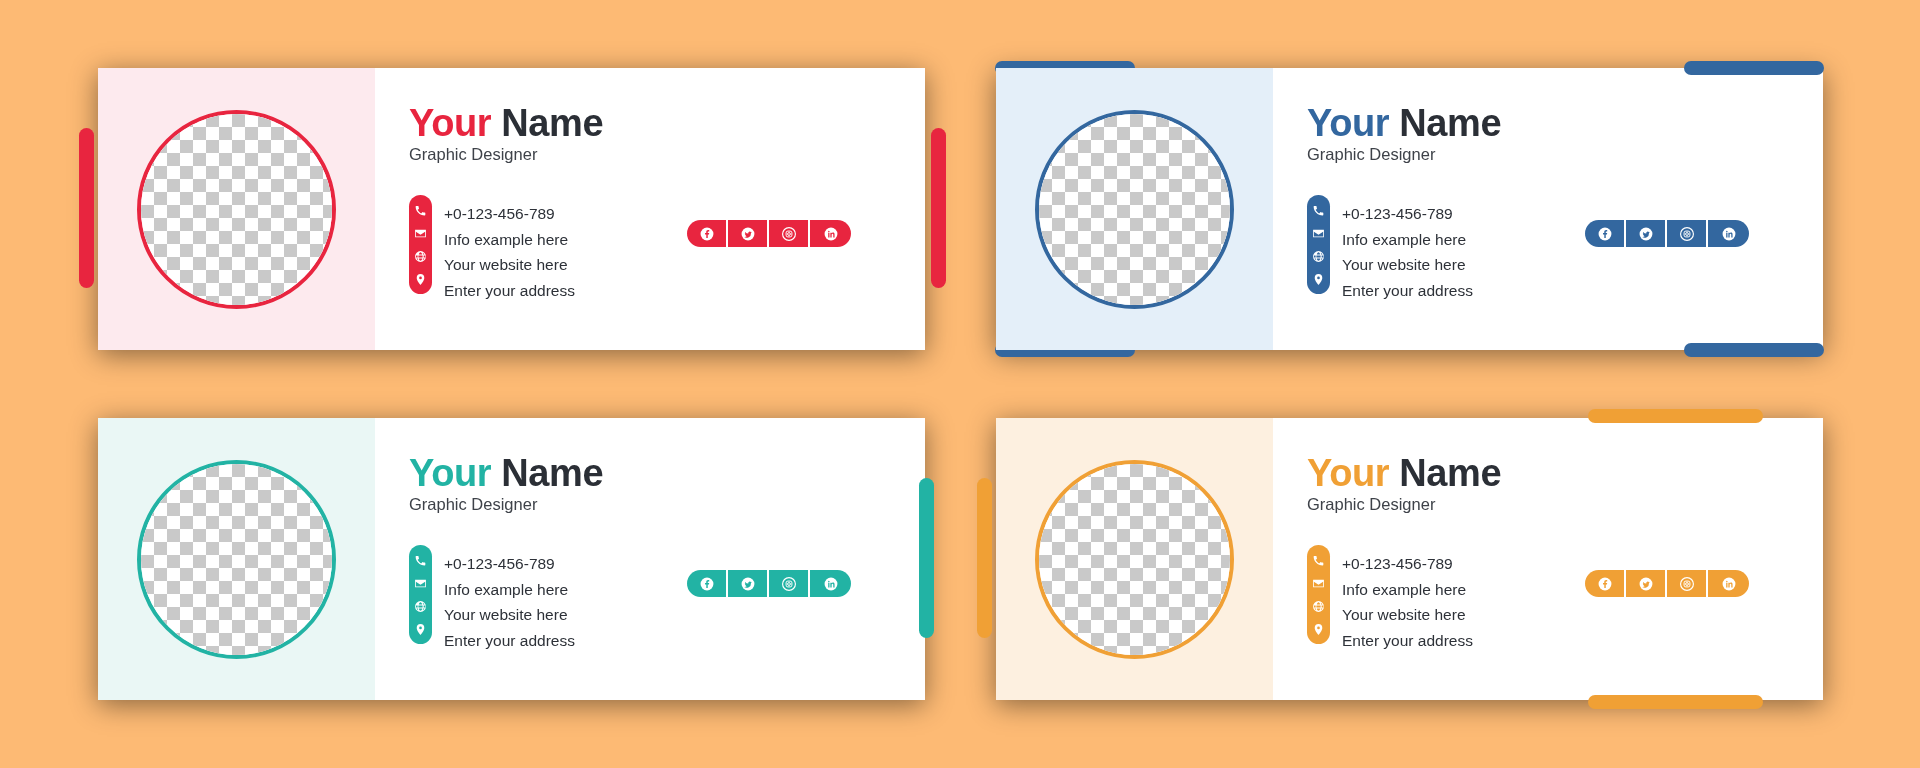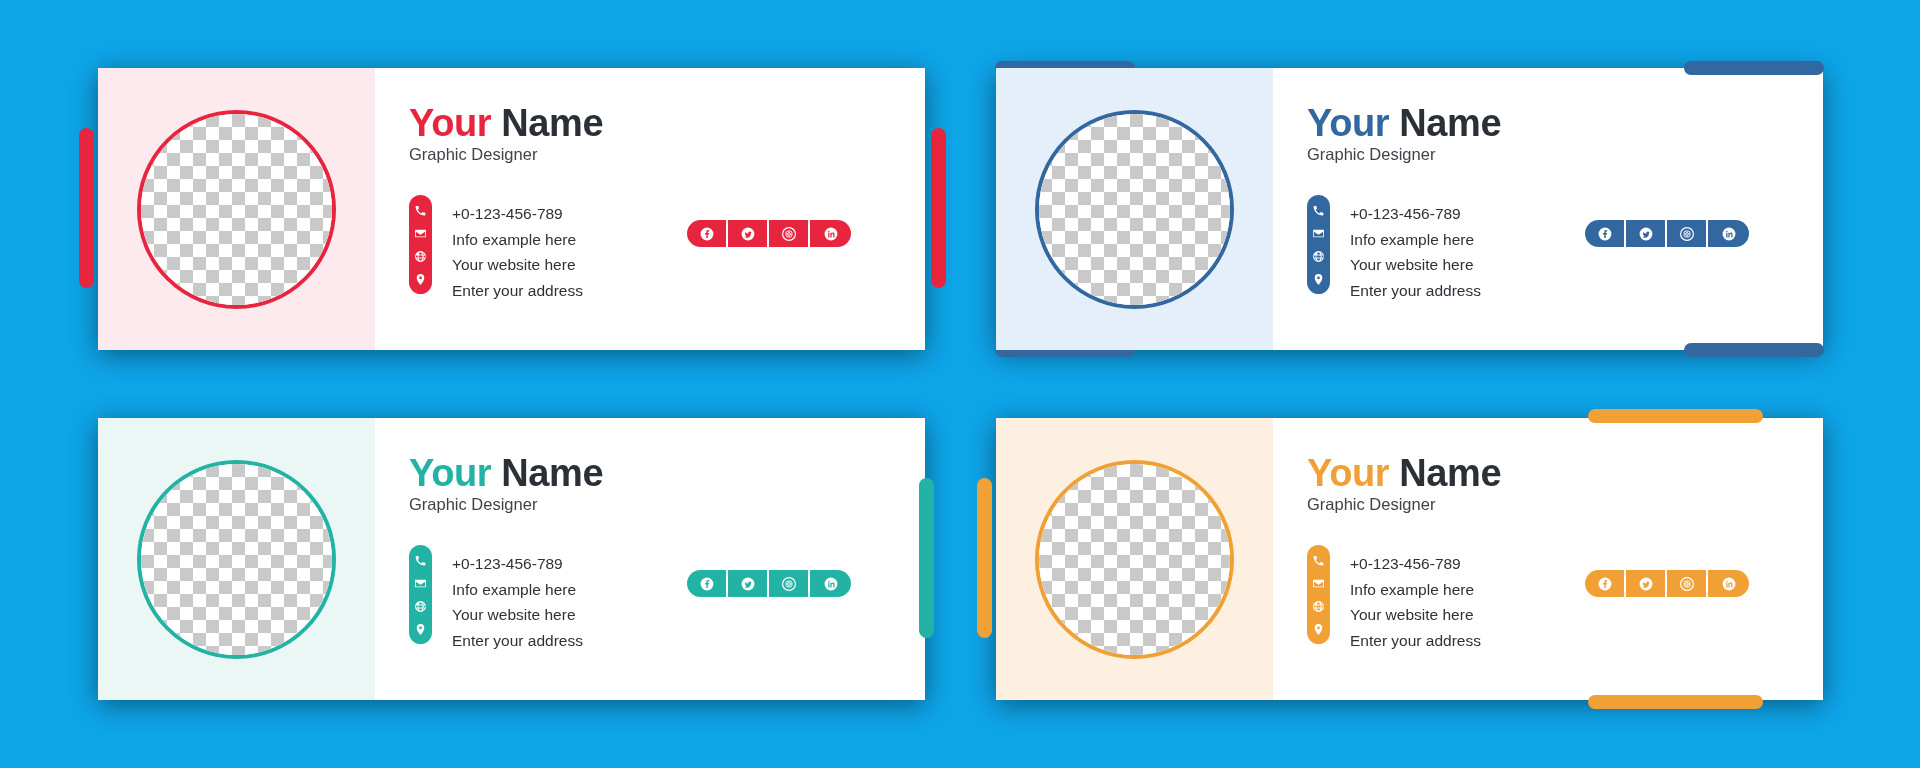--- a/index.html
+++ b/index.html
@@ -116,21 +116,21 @@
   .icon-rail .ic {
     width: 14px;
     height: 14px;
     display: flex;
     align-items: center;
     justify-content: center;
   }
   .icon-rail .ic svg { width: 13px; height: 13px; fill: #ffffff; display:block; }
 
   .contact-lines {
-    margin-left: 20px;
+    margin-left: 12px;
     padding-top: 6px;
   }
   .contact-lines .line {
     font-size: 15.5px;
     color: #2d3138;
     line-height: 25.5px;
     white-space: nowrap;
   }
 
   
@@ -174,21 +174,21 @@
   .c3 .a-right { right: -9px;  top: 60px;  height: 160px; }
 
   
   .c4 .a-left { left: -19px;  top: 60px;    height: 160px; }
   .c4 .a-tr   { right: 60px;  top: -9px;    width: 175px; }
   .c4 .a-br   { right: 60px;  bottom: -9px; width: 175px; }
 </style>
 </head>
 <body style="background: rgb(37, 37, 37);">
 
-<div id="stage" style="background: #0ea5e9;">
+<div id="stage" style="background: #fdba74;">
 
   <div class="card c1">
     <div class="accent vert a-left" style="background: rgb(232, 37, 63);"></div>
     <div class="accent vert a-right" style="background: rgb(232, 37, 63);"></div>
 
     <div class="photo-panel" style="background: rgb(253, 234, 238);">
       <div class="photo-ring" style="border-color: rgb(232, 37, 63);">
         <div class="checker"></div>
       </div>
     </div>

